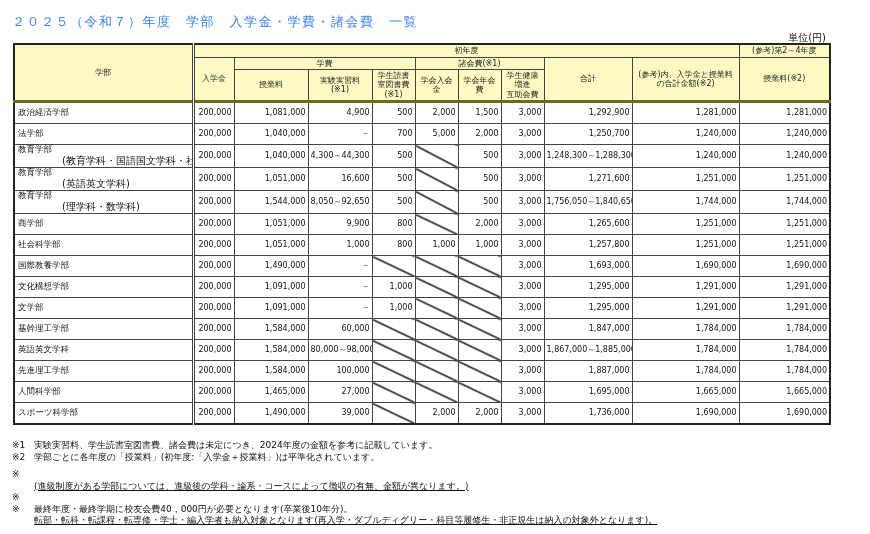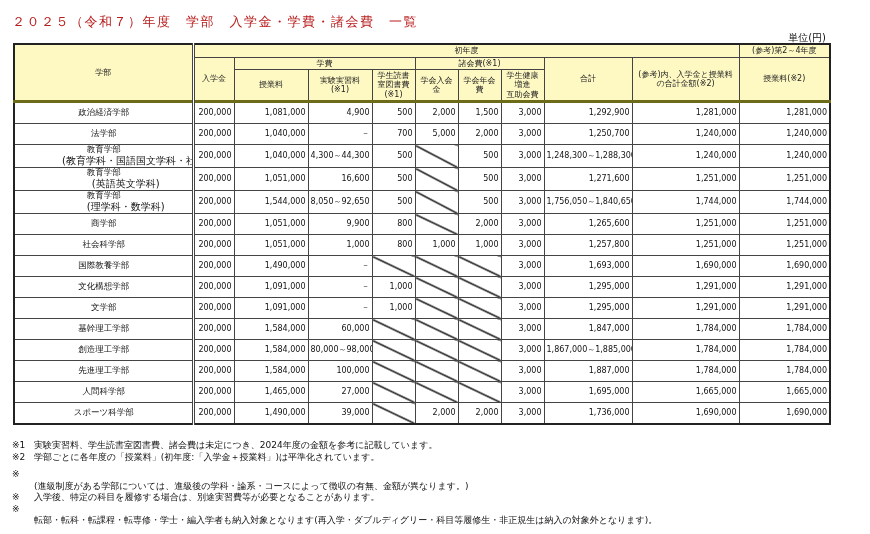--- a/index.html
+++ b/index.html
@@ -3,21 +3,21 @@
 <meta charset="utf-8">
 <style>
   html, body { margin: 0; padding: 0; background: #ffffff; }
   body {
     width: 870px; height: 534px; position: relative; overflow: hidden;
     font-family: "DejaVu Sans", "Liberation Sans", sans-serif;
     color: #111;
   }
   .title {
     position: absolute; left: 12px; top: 13px;
-    font-size: 13px; letter-spacing: 1.5px; font-weight: normal; color: #b91c1c;
+    font-size: 13px; letter-spacing: 1.5px; font-weight: normal; color: #3b82f6;
     white-space: nowrap;
   }
   .unit {
     position: absolute; right: 44px; top: 31px;
     font-size: 10px; color: #111; white-space: nowrap; margin-left: 36px;
   }
   table.fees {
     position: absolute; left: 13px; top: 43px;
     width: 816px;
     border-collapse: collapse;
@@ -49,35 +49,35 @@
   table.fees th.dept-h, table.fees td.dept {
     border-right: 3px double #444;
   }
   table.fees td {
     text-align: right;
     vertical-align: middle;
     background: #fff;
     height: 20px;
   }
   table.fees td.dept {
-    text-align: center; font-size: 8.5px; padding-left: 3px;
+    text-align: left; font-size: 8.5px; padding-left: 3px;
   }
   table.fees td.dept .sub { display: block; font-size: 10px; margin-left: 44px; }
   td.slash {
     background:
       linear-gradient(to top right, transparent calc(50% - 1px), #111 calc(50% - 0.5px), #111 calc(50% + 0.5px), transparent calc(50% + 1px)) !important;
   }
   tr.tall td { height: 22px; }
   .notes {
     position: absolute; left: 12px; top: 440px;
     font-size: 9px; line-height: 11.5px; color: #111;
   }
   .notes .n { display: flex; white-space: nowrap; }
   .notes .mark { width: 22px; flex: 0 0 22px; }
-  .notes .indent { padding-left: 22px; white-space: nowrap; }
+  .notes .indent { padding-left: 22px; white-space: nowrap; text-decoration: underline; }
   .notes .gap { height: 6px; }
 </style>
 </head>
 <body>
 
 <div class="title">２０２５（令和７）年度　学部　入学金・学費・諸会費　一覧</div>
 <div class="unit">単位(円)</div>
 
 <table class="fees">
   <colgroup>
@@ -262,21 +262,21 @@
         <td>60,000</td>
         <td class="slash"></td>
         <td class="slash"></td>
         <td class="slash"></td>
         <td>3,000</td>
         <td>1,847,000</td>
         <td>1,784,000</td>
         <td>1,784,000</td>
       </tr>
       <tr>
-        <td class="dept"><span>創造理工学部</span></td>
+        <td class="dept"><span>英語英文学科</span></td>
         <td>200,000</td>
         <td>1,584,000</td>
         <td>80,000～98,000</td>
         <td class="slash"></td>
         <td class="slash"></td>
         <td class="slash"></td>
         <td>3,000</td>
         <td>1,867,000～1,885,000</td>
         <td>1,784,000</td>
         <td>1,784,000</td>
@@ -332,19 +332,19 @@
       <span class="mark">※2</span>
       <span>学部ごとに各年度の「授業料」(初年度:「入学金＋授業料」)は平準化されています。</span>
     </div>
   <div class="gap"></div>
   <div class="n">
       <span class="mark">※</span>
     </div>
   <div class="indent">(進級制度がある学部については、進級後の学科・論系・コースによって徴収の有無、金額が異なります。)</div>
   <div class="n">
       <span class="mark">※</span>
-      <span>入学後、特定の科目を履修する場合は、別途実習費等が必要となることがあります。</span>
     </div>
   <div class="n">
       <span class="mark">※</span>
+      <span>最終年度・最終学期に校友会費40，000円が必要となります(卒業後10年分)。</span>
     </div>
   <div class="indent">転部・転科・転課程・転専修・学士・編入学者も納入対象となります(再入学・ダブルディグリー・科目等履修生・非正規生は納入の対象外となります)。</div>
 </div>
 
 </body></html>

